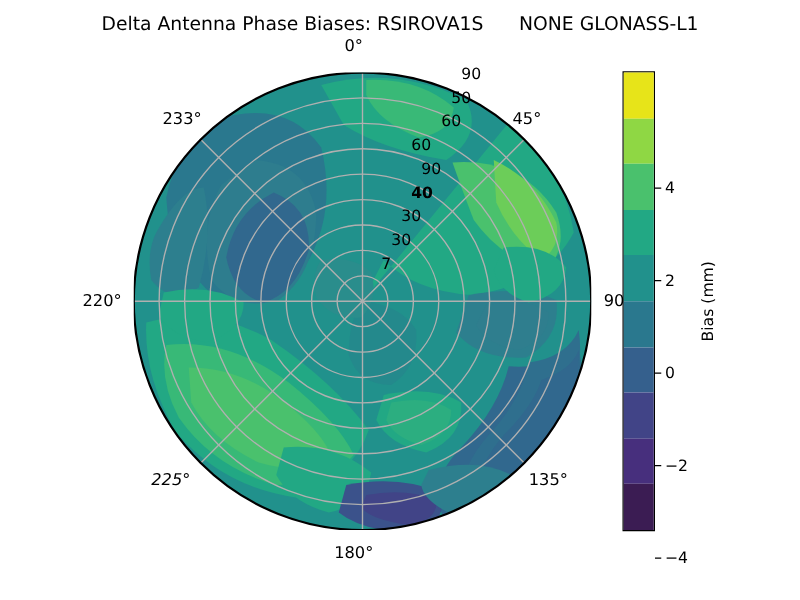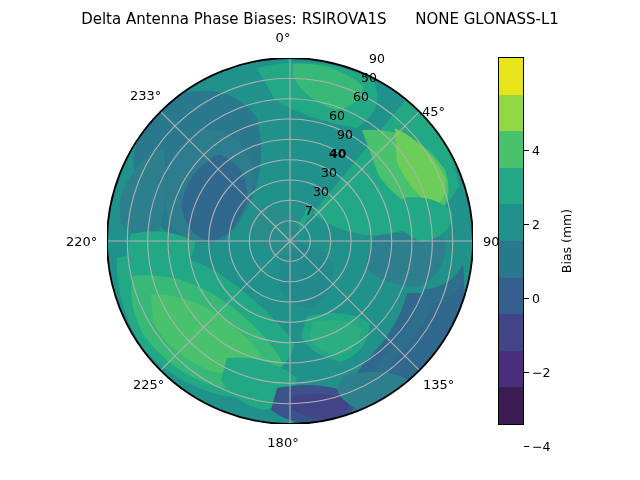--- a/index.html
+++ b/index.html
@@ -153,25 +153,25 @@
         <line x1="183" y1="183" x2="53.6" y2="312.4"></line>
         <line x1="183" y1="183" x2="0" y2="183"></line>
         <line x1="183" y1="183" x2="53.6" y2="53.6"></line>
       </g>
 
       <circle cx="183" cy="183" r="183" fill="none" stroke="#000000" stroke-width="1.8"></circle>
     </svg>
   </div>
 
   <div class="axis-label" style="left:283px;top:30px;transform:translateX(-50%);">0°</div>
-  <div class="axis-label" style="left:422px;top:88px;margin-top:16px;">45°</div>
+  <div class="axis-label" style="left:410px;top:88px;">45°</div>
   <div class="axis-label" style="left:483px;top:234px;">90</div>
   <div class="axis-label" style="left:423px;top:377px;">135°</div>
   <div class="axis-label" style="left:283px;top:435px;transform:translateX(-50%);">180°</div>
-  <div class="axis-label" style="left:133px;top:377px;">225°</div>
+  <div class="axis-label" style="left:121px;top:377px;font-style:italic;">225°</div>
   <div class="axis-label" style="left:66px;top:234px;">220°</div>
   <div class="axis-label" style="left:130px;top:88px;">233°</div>
 
   <div class="r-label" style="left:305px;top:203px;">7</div>
   <div class="r-label" style="left:313px;top:184px;">30</div>
   <div class="r-label" style="left:321px;top:165px;">30</div>
   <div class="r-label" style="left:329px;top:146px;font-weight:bold;">40</div>
   <div class="r-label" style="left:337px;top:127px;">90</div>
   <div class="r-label" style="left:329px;top:108px;text-align:right;">60</div>
   <div class="r-label" style="left:353px;top:89px;">60</div>

